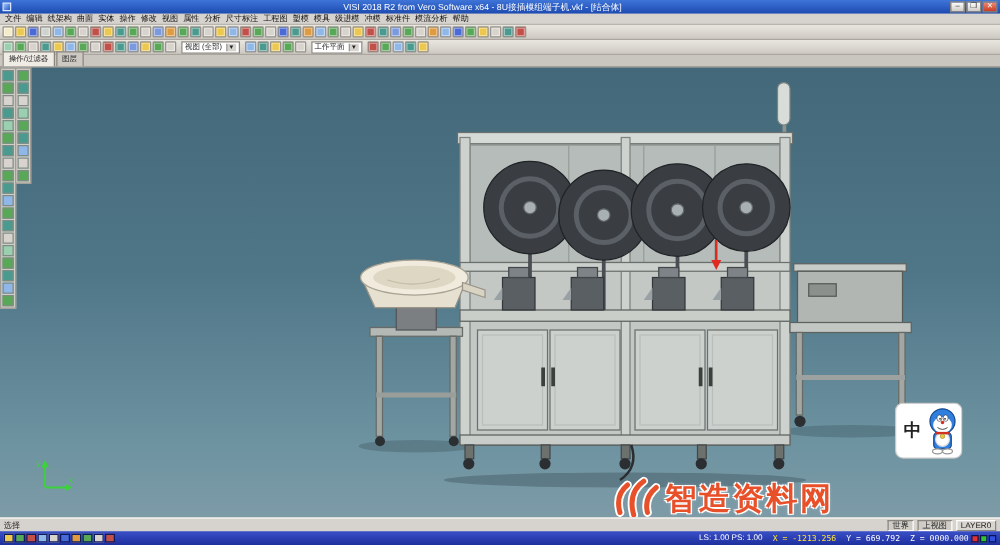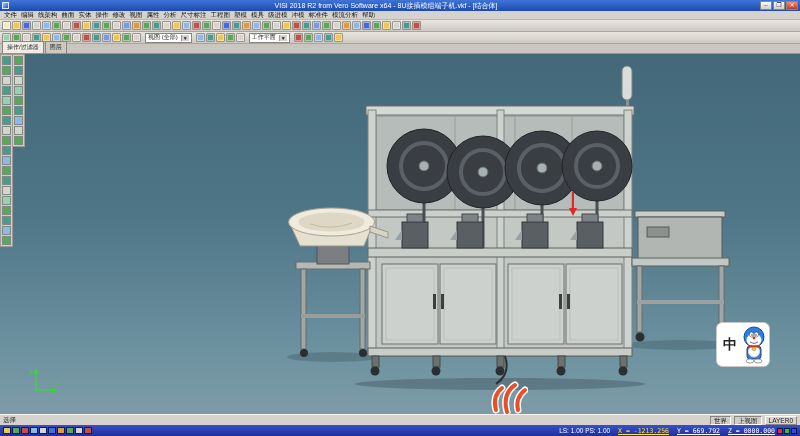--- a/index.html
+++ b/index.html
@@ -54,21 +54,21 @@
 
   
   .promptrow{position:absolute;left:0;top:414px;width:800px;height:11px;background:#d6d3ce;border-top:1px solid #f5f3ef;display:flex;align-items:center;font-size:6.5px;color:#222;padding:0 3px;gap:3px;z-index:7;}
   .seg{border:1px solid;border-color:#8a867f #fff #fff #8a867f;padding:0 3px;height:9px;line-height:8px;background:#d0cdc7;white-space:nowrap;}
   .seg.raised{border-color:#fff #8a867f #8a867f #fff;background:#d8d5cf;}
   .spacer{flex:1;}
 
   
   .statusbar{position:absolute;left:0;top:425px;width:800px;height:11px;background:linear-gradient(180deg,#3a50c8,#1e2f9e);display:flex;align-items:center;padding:0 3px;gap:2px;font-size:6.5px;color:#fff;z-index:7;}
   .sicon{width:8px;height:7px;border:1px solid #0e1a60;flex:0 0 auto;}
-  .coord{font-family:"DejaVu Sans Mono",monospace;white-space:nowrap;margin-left:6px;text-decoration:underline;}
+  .coord{font-family:"DejaVu Sans Mono",monospace;white-space:nowrap;margin-left:6px;}
   .coord.x{color:#ffe23a;}
   .scale-text{margin-left:8px;white-space:nowrap;}
   .ind{width:6px;height:6px;border:1px solid #0a1450;flex:0 0 auto;}
 </style>
 </head>
 <body>
 
 <div class="app">
 
   <div class="titlebar">
@@ -340,20 +340,21 @@
 
     <div class="watermark">
       <svg width="40" height="36" viewBox="0 0 40 36">
         <path d="M8 30 Q4 16 14 8" stroke="#fff" stroke-width="7" fill="none" stroke-linecap="round"></path>
         <path d="M19 32 Q14 14 27 5" stroke="#fff" stroke-width="7" fill="none" stroke-linecap="round"></path>
         <path d="M30 30 Q27 18 37 10" stroke="#fff" stroke-width="7" fill="none" stroke-linecap="round"></path>
         <path d="M8 30 Q4 16 14 8" stroke="#e8502a" stroke-width="4" fill="none" stroke-linecap="round"></path>
         <path d="M19 32 Q14 14 27 5" stroke="#e8502a" stroke-width="4" fill="none" stroke-linecap="round"></path>
         <path d="M30 30 Q27 18 37 10" stroke="#e8502a" stroke-width="4" fill="none" stroke-linecap="round"></path>
       </svg>
+      <span class="watermark-text">智造资料网</span>
     </div>
 
     <div class="sticker">
       <svg width="54" height="45" viewBox="0 0 54 45">
         <rect x="0.5" y="0.5" width="53" height="44" rx="6" fill="#ffffff" stroke="#c8c8c8"></rect>
         <text x="7" y="27" font-size="14" font-weight="bold" fill="#222">中</text>
         <g>
           <circle cx="38" cy="15" r="10" fill="#2e7fe0" stroke="#184a8c"></circle>
           <ellipse cx="38" cy="18" rx="7.5" ry="6.5" fill="#fff"></ellipse>
           <ellipse cx="35.5" cy="12.5" rx="2" ry="2.6" fill="#fff" stroke="#333" stroke-width="0.5"></ellipse>

